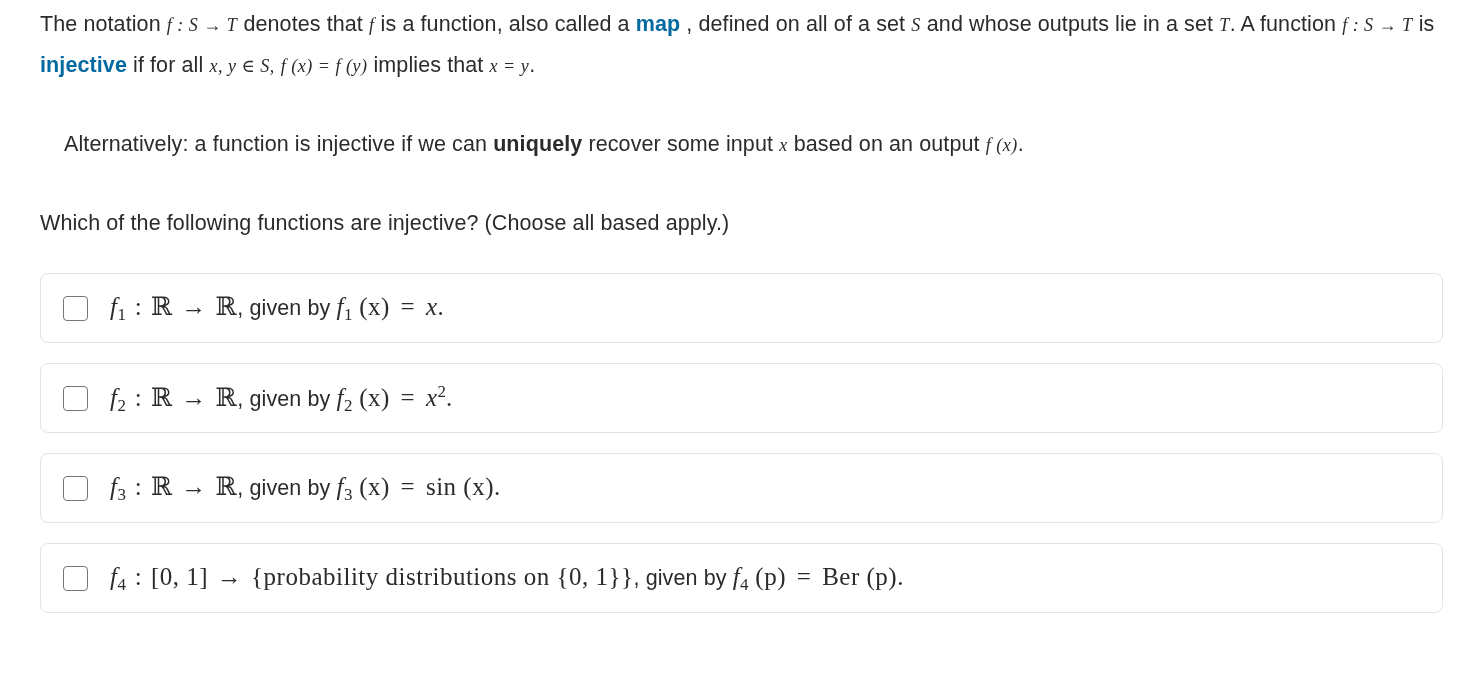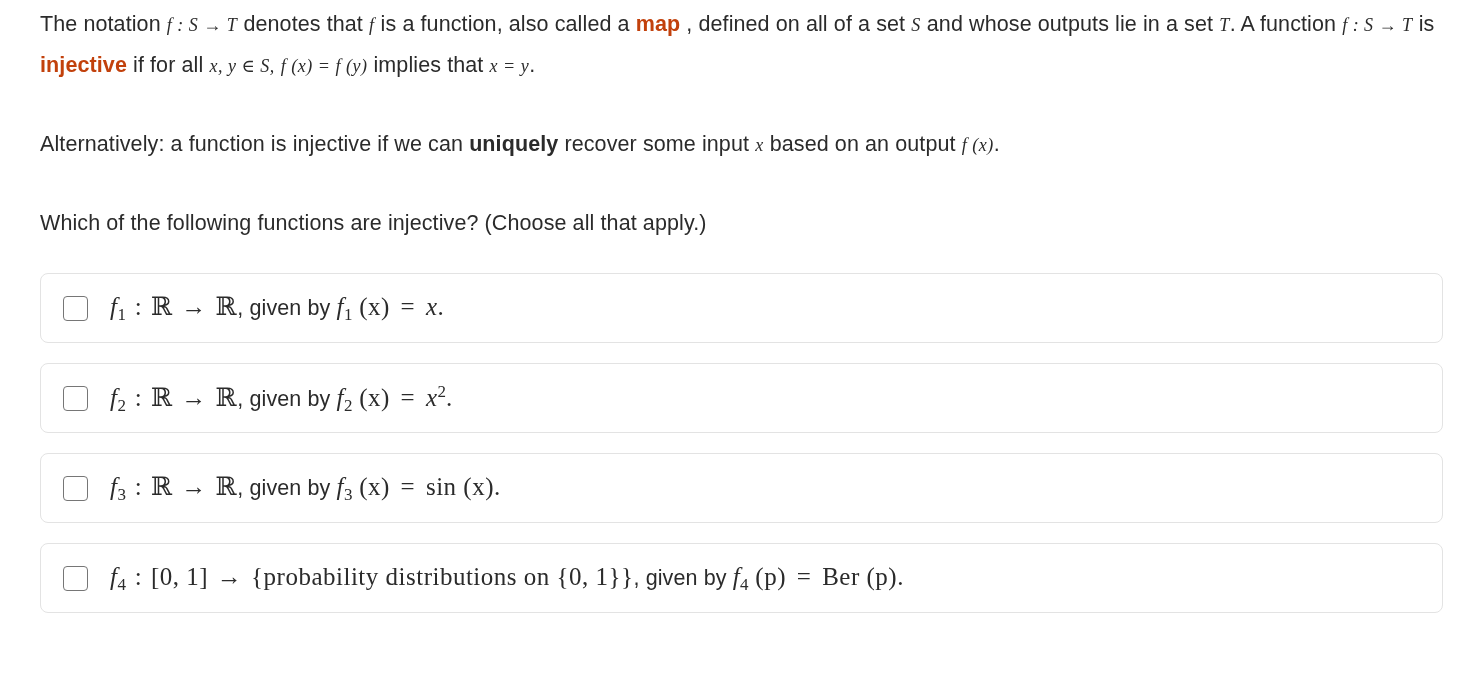--- a/index.html
+++ b/index.html
@@ -20,25 +20,25 @@
     width: 1483px;
   }
   
   .para {
     font-size: 21.5px;
     line-height: 40px;
     color: #2b2b2b;
     letter-spacing: 0.1px;
   }
   #intro-paragraph { padding-top: 4px; }
-  #alt-paragraph   { padding-top: 38px; }
+  #alt-paragraph   { padding-top: 38px; margin-left: 24px; }
   #question-prompt { padding-top: 38px; }
 
   .link {
-    color: #c2410c;
+    color: #0369a1;
     font-weight: bold;
     text-decoration: none;
     cursor: pointer;
   }
   .strong { font-weight: bold; color: #2b2b2b; }
 
   
   .math {
     font-family: "Liberation Serif", "DejaVu Serif", serif;
     font-style: italic;
@@ -109,21 +109,21 @@
 
   <div class="para" id="intro-paragraph">
     <span>The notation </span><span class="math">f : S → T</span><span> denotes that </span><span class="math">f</span><span> is a function, also called a </span><a class="link">map</a><span> , defined on all of a set </span><span class="math">S</span><span> and whose outputs lie in a set </span><span class="math">T</span><span>. A function </span><span class="math">f : S → T</span><span> is </span><a class="link">injective</a><span> if for all </span><span class="math">x, y ∈ S,</span>&nbsp;<span class="math">f (x) = f (y)</span><span> implies that </span><span class="math">x = y</span><span>.</span>
   </div>
 
   <div class="para" id="alt-paragraph">
     <span>Alternatively: a function is injective if we can </span><span class="strong">uniquely</span><span> recover some input </span><span class="math">x</span><span> based on an output </span><span class="math">f (x)</span><span>.</span>
   </div>
 
   <div class="para" id="question-prompt">
-    <span>Which of the following functions are injective? (Choose all that apply.)</span>
+    <span>Which of the following functions are injective? (Choose all based apply.)</span>
   </div>
 
   <div class="options">
 
     <div class="option-card">
       <span class="checkbox"></span>
       <span class="option-text math"><span>f</span><sub>1</sub><span class="op"> : </span><span class="bb">ℝ</span><span class="op"> → </span><span class="bb">ℝ</span><span class="sans">,</span><span class="sans">&nbsp;</span><span class="sans">given by</span><span class="sans">&nbsp;</span><span>f</span><sub>1</sub><span class="paren">&nbsp;</span><span class="paren">(x)</span><span class="op">&nbsp;</span><span class="up">=</span><span class="op">&nbsp;</span><span>x</span><span class="up">.</span></span>
     </div>
 
     <div class="option-card">

